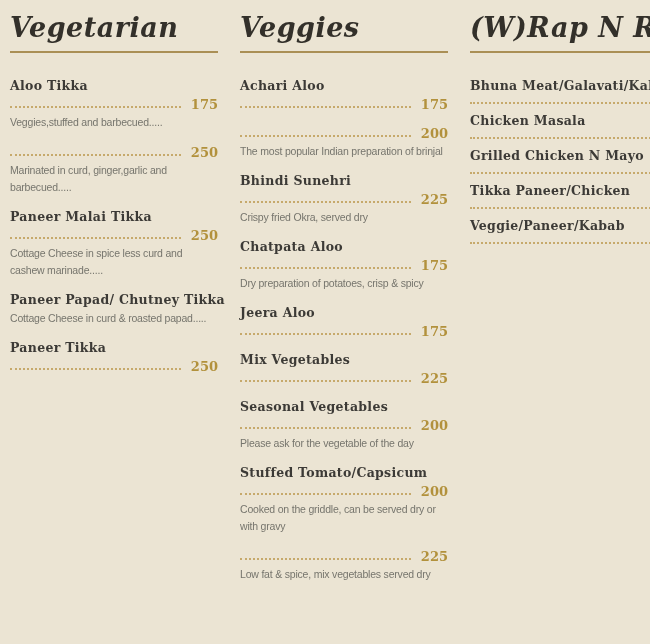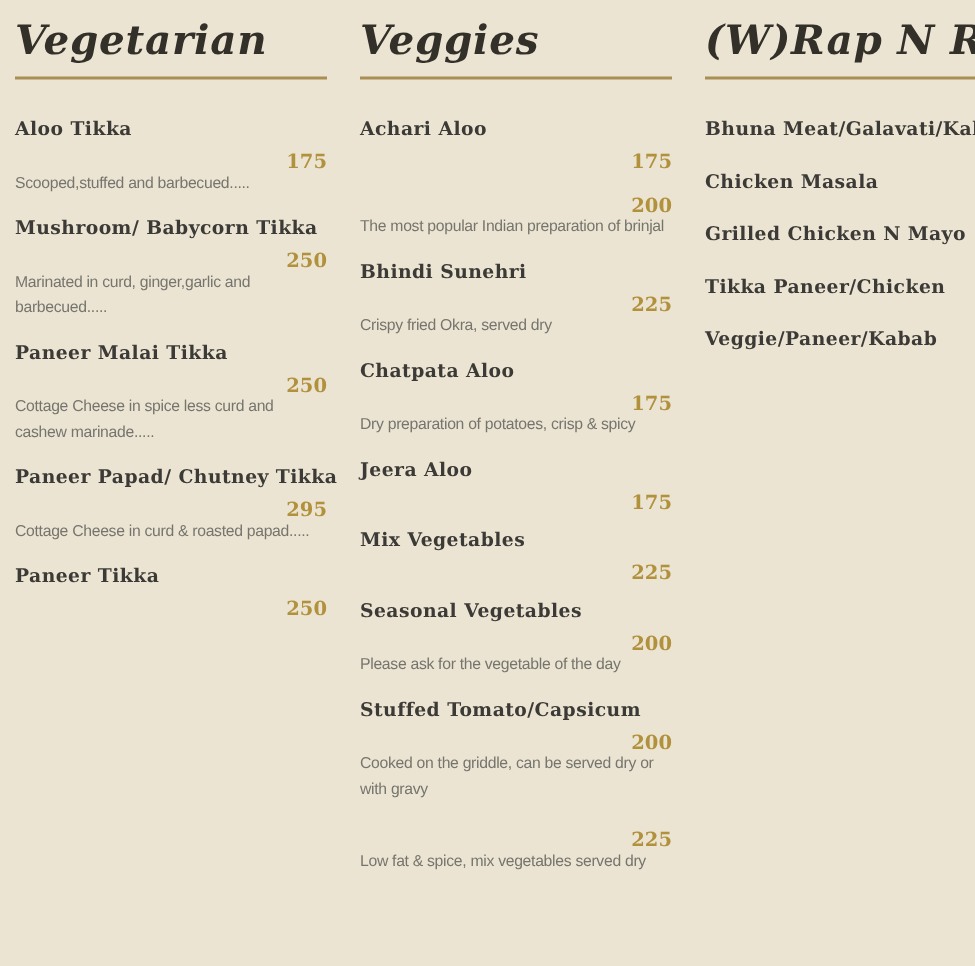--- a/index.html
+++ b/index.html
@@ -56,21 +56,20 @@
     letter-spacing: 0.3px;
     color: var(--item-name-color);
     margin-bottom: 2px;
     white-space: nowrap;
   }
   .leader {
     display: flex;
     align-items: flex-end;
     height: 16px;
     margin-bottom: 2px;
-    flex-direction: column;
   }
   .dots {
     flex: 1 1 auto;
     border-bottom: 2px dotted var(--dots-color);
     margin: 0 10px 4px 0;
   }
   .price {
     flex: none;
     font-family: "DejaVu Serif", serif;
     font-weight: 700;
@@ -97,47 +96,42 @@
   <section class="col">
     <h2 class="section-title">Vegetarian</h2>
     <div class="rule"></div>
 
     <div class="item">
       <div class="name">Aloo Tikka</div>
       <div class="leader">
         <span class="dots"></span>
         <span class="price">175</span>
       </div>
-      <div class="desc">Scooped,stuffed and barbecued.....</div>
-    </div>
-
-    <div class="item">
-      <div class="name">Mushroom/ Babycorn Tikka</div>
+      <div class="desc">Veggies,stuffed and barbecued.....</div>
+    </div>
+
+    <div class="item">
       <div class="leader">
         <span class="dots"></span>
         <span class="price">250</span>
       </div>
       <div class="desc">Marinated in curd, ginger,garlic and barbecued.....</div>
     </div>
 
     <div class="item">
       <div class="name">Paneer Malai Tikka</div>
       <div class="leader">
         <span class="dots"></span>
         <span class="price">250</span>
       </div>
       <div class="desc">Cottage Cheese in spice less curd and cashew marinade.....</div>
     </div>
 
     <div class="item">
       <div class="name">Paneer Papad/ Chutney Tikka</div>
-      <div class="leader">
-        <span class="dots"></span>
-        <span class="price">295</span>
-      </div>
       <div class="desc">Cottage Cheese in curd &amp; roasted papad.....</div>
     </div>
 
     <div class="item">
       <div class="name">Paneer Tikka</div>
       <div class="leader">
         <span class="dots"></span>
         <span class="price">250</span>
       </div>
     </div>

